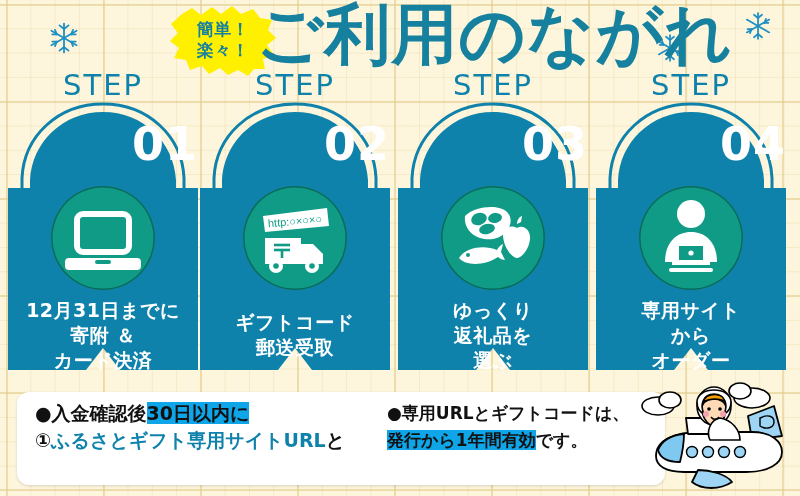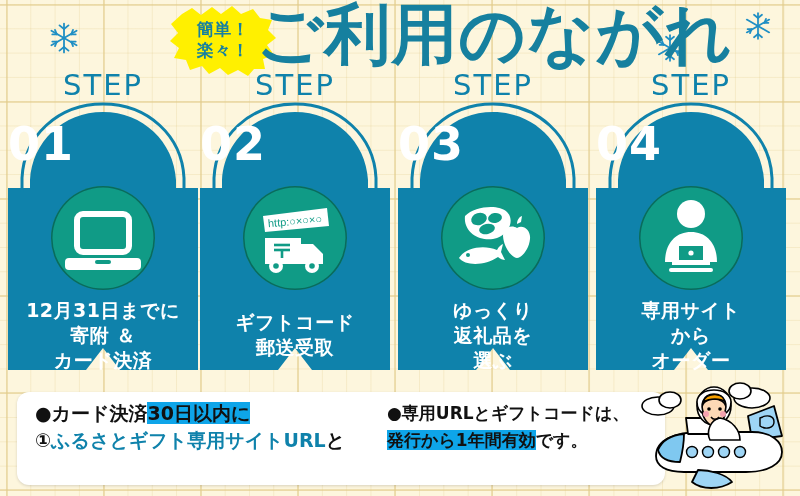--- a/index.html
+++ b/index.html
@@ -34,21 +34,21 @@
     letter-spacing:1px;white-space:nowrap;
   }
 
   .panel{position:absolute;top:70px;width:190px;height:320px;}
   .panel .steplabel{
     position:absolute;left:0;top:0;width:190px;text-align:center;
     color:#0f82ab;font-size:29px;font-weight:normal;letter-spacing:2px;
     line-height:30px;z-index:4;
   }
   .panel .num{
-    position:absolute;left:0;top:50px;width:190px;text-align:left;
+    position:absolute;left:0;top:50px;width:190px;text-align:right;
     color:#ffffff;font-size:46px;font-weight:bold;line-height:48px;z-index:4;
     letter-spacing:1px;
   }
   .panel .circle{
     position:absolute;left:50%;top:116px;transform:translateX(-50%);
     width:104px;height:104px;border-radius:50%;
     background:#109b86;box-shadow:0 0 0 1.5px #0a6a5d inset;
     z-index:4;
   }
   .panel .circle svg{position:absolute;left:0;top:0;}
@@ -248,21 +248,21 @@
     <div class="caption">
       <span>専用サイト</span>
       <span>から</span>
       <span>オーダー</span>
     </div>
   </div>
 
   <div class="notebox">
     <div class="note-col note-l">
       <div>
-        <span>●カード決済</span><span class="hl">30日以内に</span>
+        <span>●入金確認後</span><span class="hl">30日以内に</span>
       </div>
       <div>
         <span>①</span><span class="bl">ふるさとギフト専用サイトURL</span><span>と</span>
       </div>
     </div>
     <div class="note-col note-r">
       <div>●専用URLとギフトコードは、</div>
       <div>
         <span class="hl">発行から1年間有効</span><span>です。</span>
       </div>

